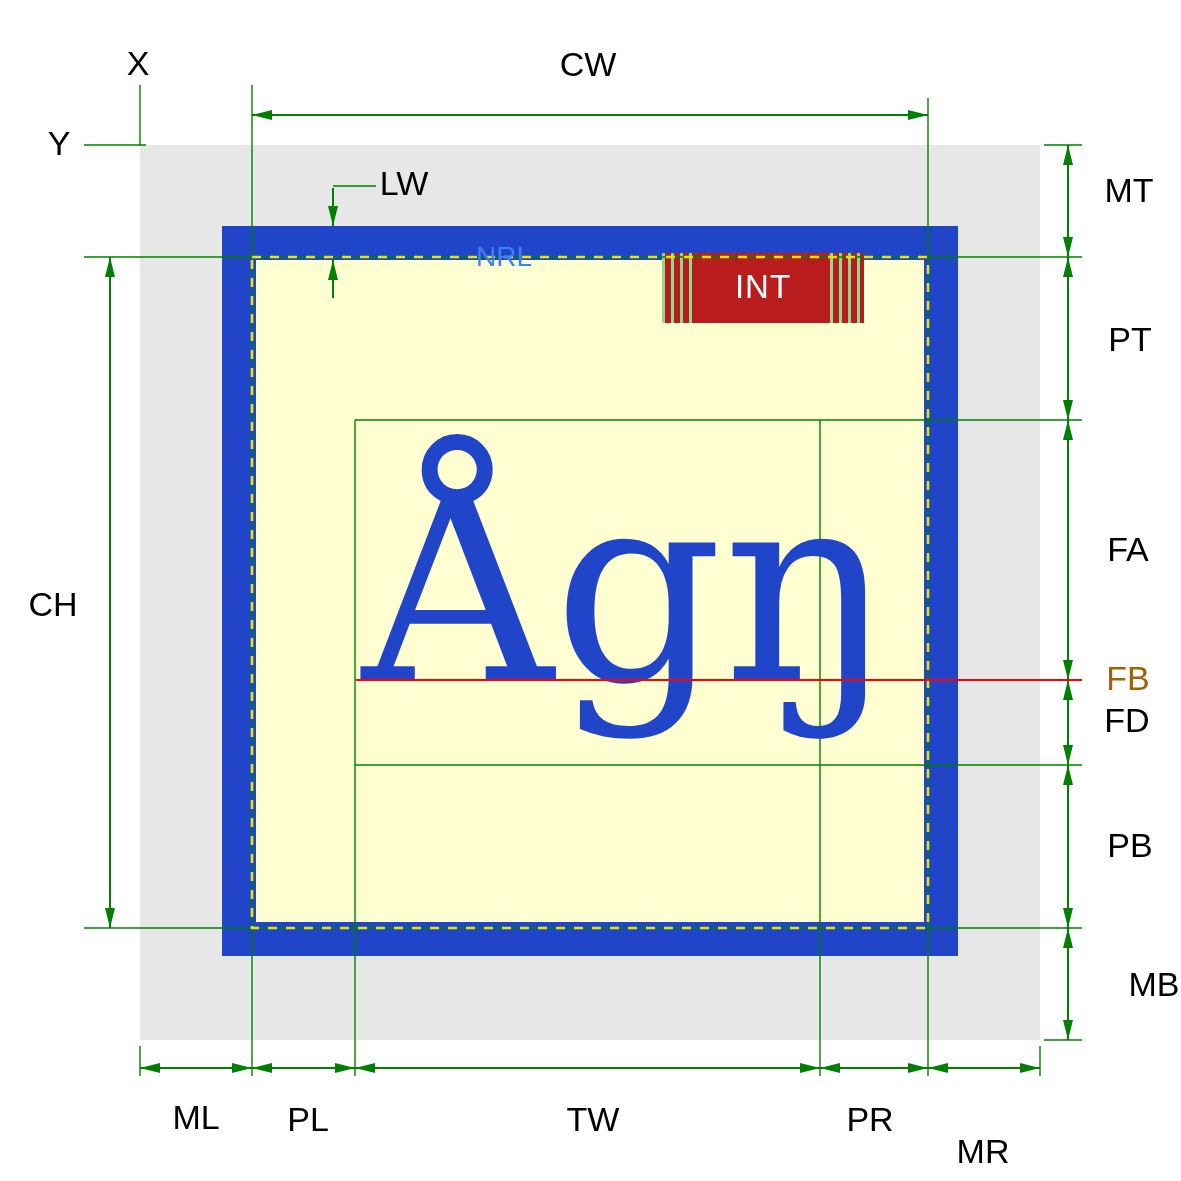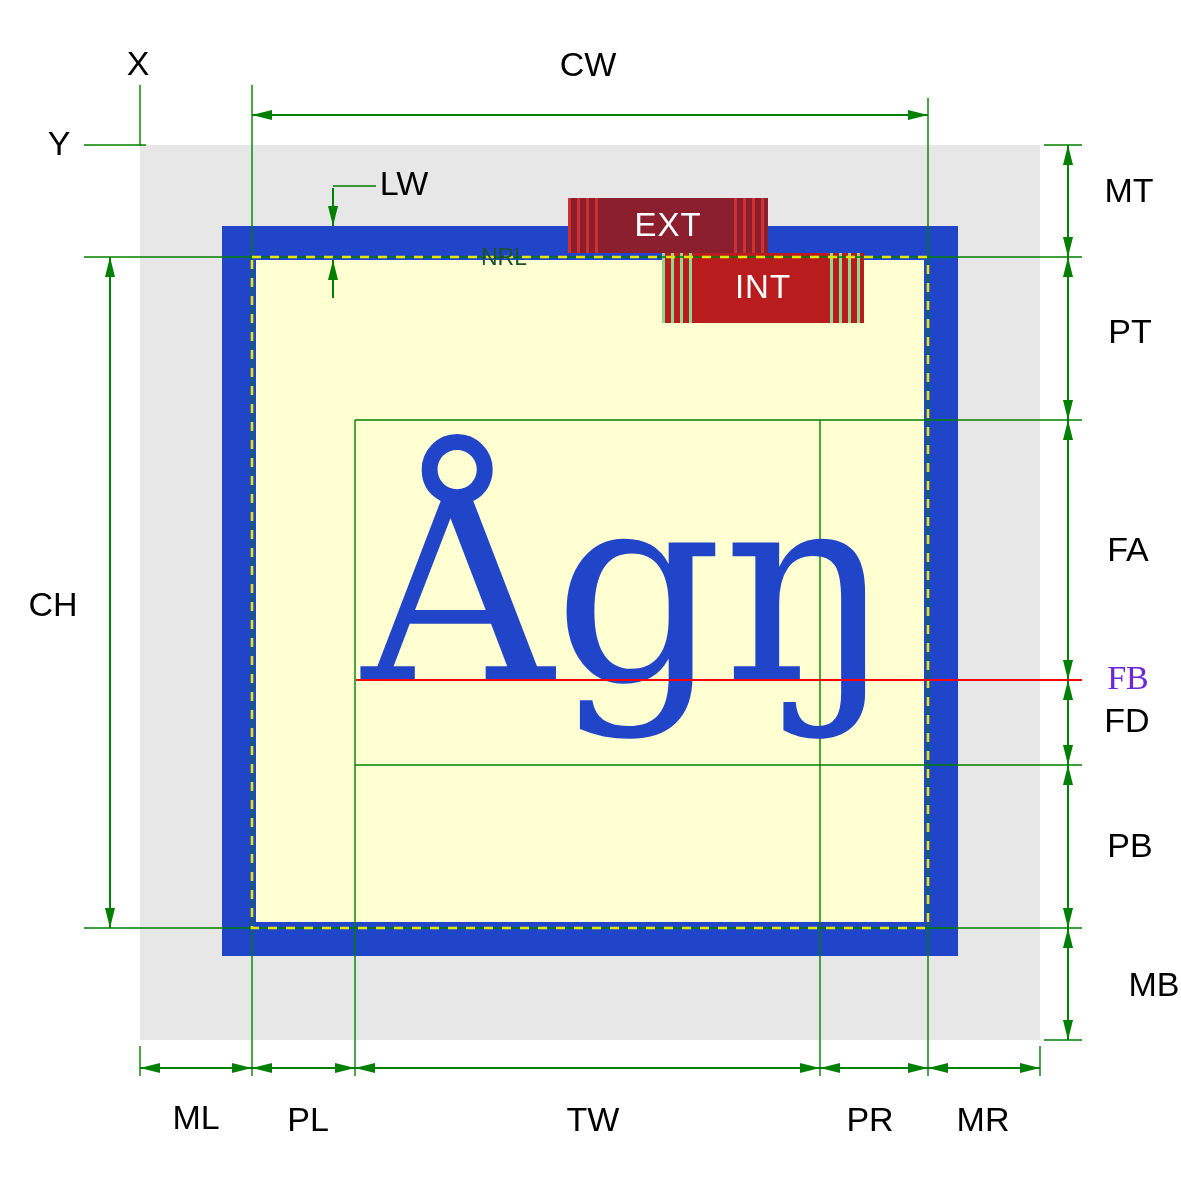--- a/index.html
+++ b/index.html
@@ -11,39 +11,34 @@
   .ext-box{position:absolute;left:568px;top:198px;width:200px;height:55px;background:#8b1f2e;}
   .int-box{position:absolute;left:653px;top:253px;width:202px;height:70px;background:#b91c1c;margin-left:9px;}
   .hatch{position:absolute;top:0;bottom:0;width:34px;}
   .hatch.left{left:0}.hatch.right{right:0}
   .ext-box .hatch{background:repeating-linear-gradient(90deg,#d03030 0 3px,rgba(0,0,0,0) 3px 9px);}
   .int-box .hatch{background:repeating-linear-gradient(90deg,#8fd98f 0 3px,rgba(0,0,0,0) 3px 9px);}
   .boxlabel{position:absolute;left:50%;top:50%;transform:translate(-50%,-52%);
             color:#ffffff;font-size:33px;letter-spacing:1px;}
   .overlay{position:absolute;left:0;top:0;pointer-events:none;}
   .lbl{position:absolute;transform:translate(-50%,-50%);font-size:34px;color:#000;white-space:nowrap;}
-  .lbl.white{color:#14532d;font-size:23px;}
-  .lbl.maroon{color:#6d28d9;font-family:Liberation Serif, serif;}
+  .lbl.white{color:#3b82f6;font-size:28px;}
+  .lbl.maroon{color:#a16207;}
 </style>
 </head>
 <body>
 
 <div class="canvas">
 
   <div class="margin-box"></div>
 
   <div class="border-box">
     <div class="content-box"></div>
   </div>
 
-  <div class="ext-box">
-    <div class="hatch left"></div>
-    <div class="hatch right"></div>
-    <span class="boxlabel">EXT</span>
-  </div>
 
   <div class="int-box">
     <div class="hatch left"></div>
     <div class="hatch right"></div>
     <span class="boxlabel">INT</span>
   </div>
 
   <svg class="overlay" width="1181" height="1181" viewBox="0 0 1181 1181">
     <defs>
       <marker id="ah" viewBox="0 0 22 12" refX="21" refY="6" markerWidth="22" markerHeight="12" markerUnits="userSpaceOnUse" orient="auto-start-reverse">
@@ -93,26 +88,26 @@
 
     <line x1="356" y1="680" x2="1082" y2="680" stroke="#ff0000" stroke-width="2"></line>
   </svg>
 
   <span class="lbl" style="left:138px;top:63px">X</span>
   <span class="lbl" style="left:59px;top:143px">Y</span>
   <span class="lbl" style="left:588px;top:64px">CW</span>
   <span class="lbl" style="left:404px;top:183px">LW</span>
   <span class="lbl" style="left:53px;top:604px">CH</span>
   <span class="lbl" style="left:1129px;top:190px">MT</span>
-  <span class="lbl" style="left:1130px;top:331px">PT</span>
+  <span class="lbl" style="left:1130px;top:339px">PT</span>
   <span class="lbl" style="left:1128px;top:549px">FA</span>
   <span class="lbl maroon" style="left:1128px;top:678px">FB</span>
   <span class="lbl" style="left:1127px;top:720px">FD</span>
   <span class="lbl" style="left:1130px;top:845px">PB</span>
   <span class="lbl" style="left:1154px;top:984px">MB</span>
   <span class="lbl" style="left:196px;top:1117px">ML</span>
   <span class="lbl" style="left:308px;top:1119px">PL</span>
   <span class="lbl" style="left:593px;top:1119px">TW</span>
   <span class="lbl" style="left:870px;top:1119px">PR</span>
-  <span class="lbl" style="left:983px;top:1119px">MR</span>
+  <span class="lbl" style="left:983px;top:1151px">MR</span>
   <span class="lbl white" style="left:504px;top:257px">NRL</span>
 
 </div>
 
 </body></html>

